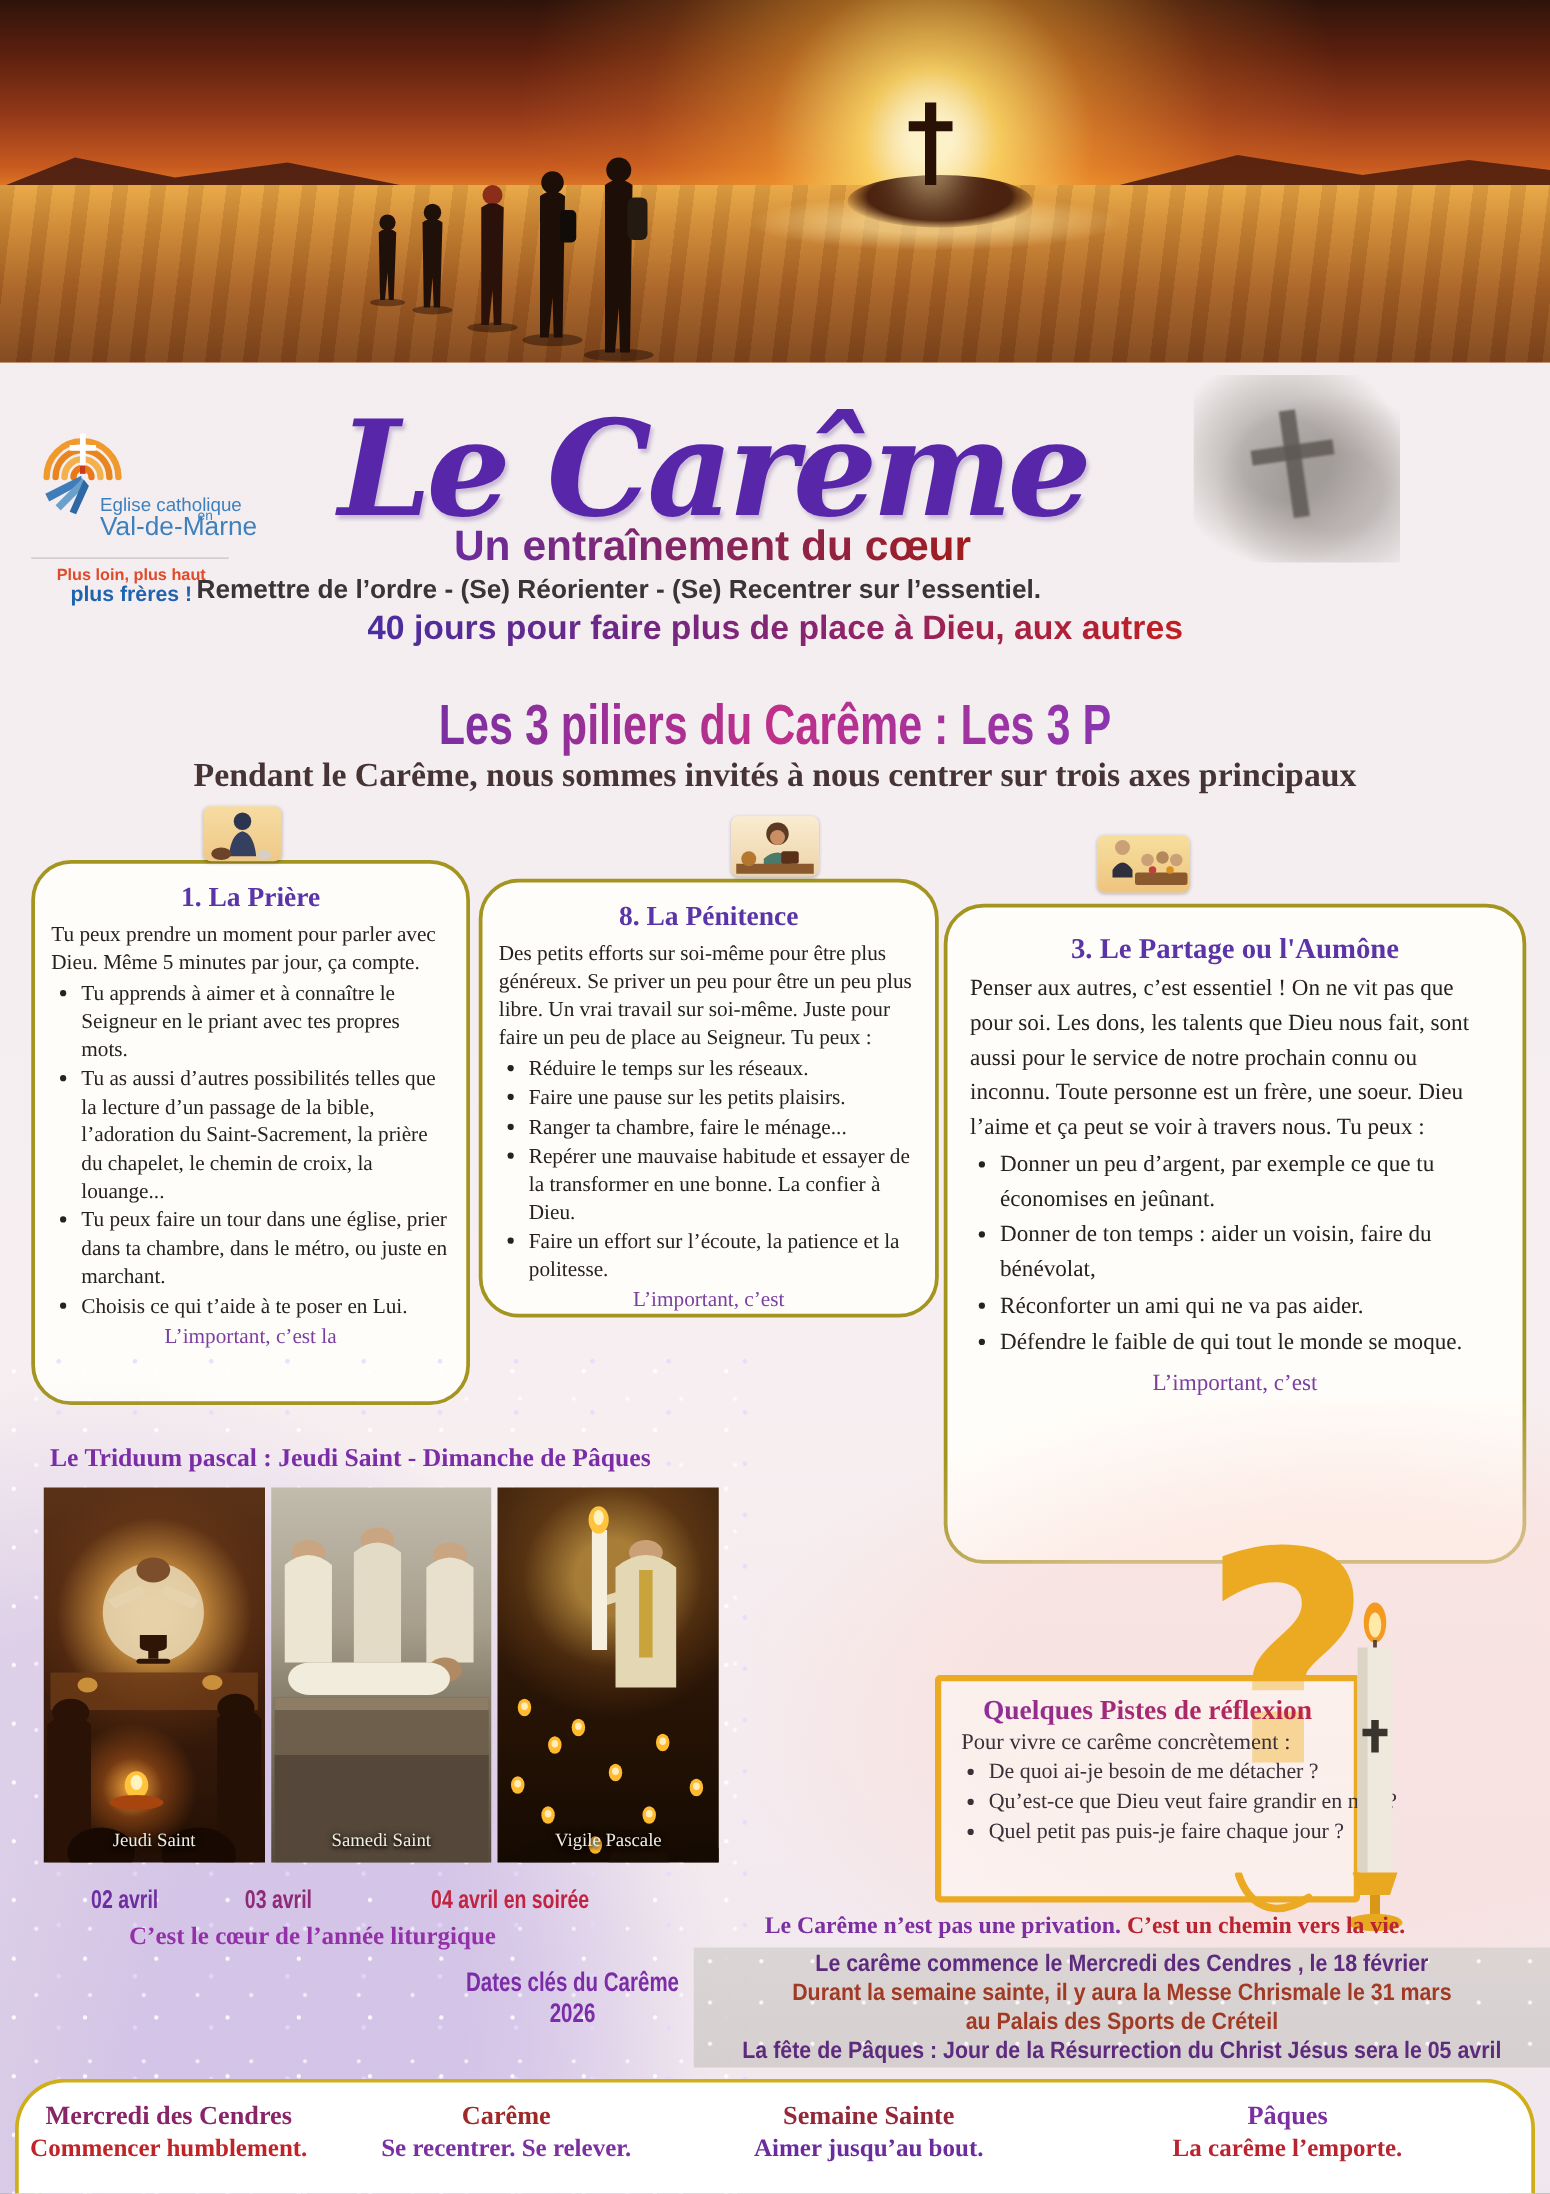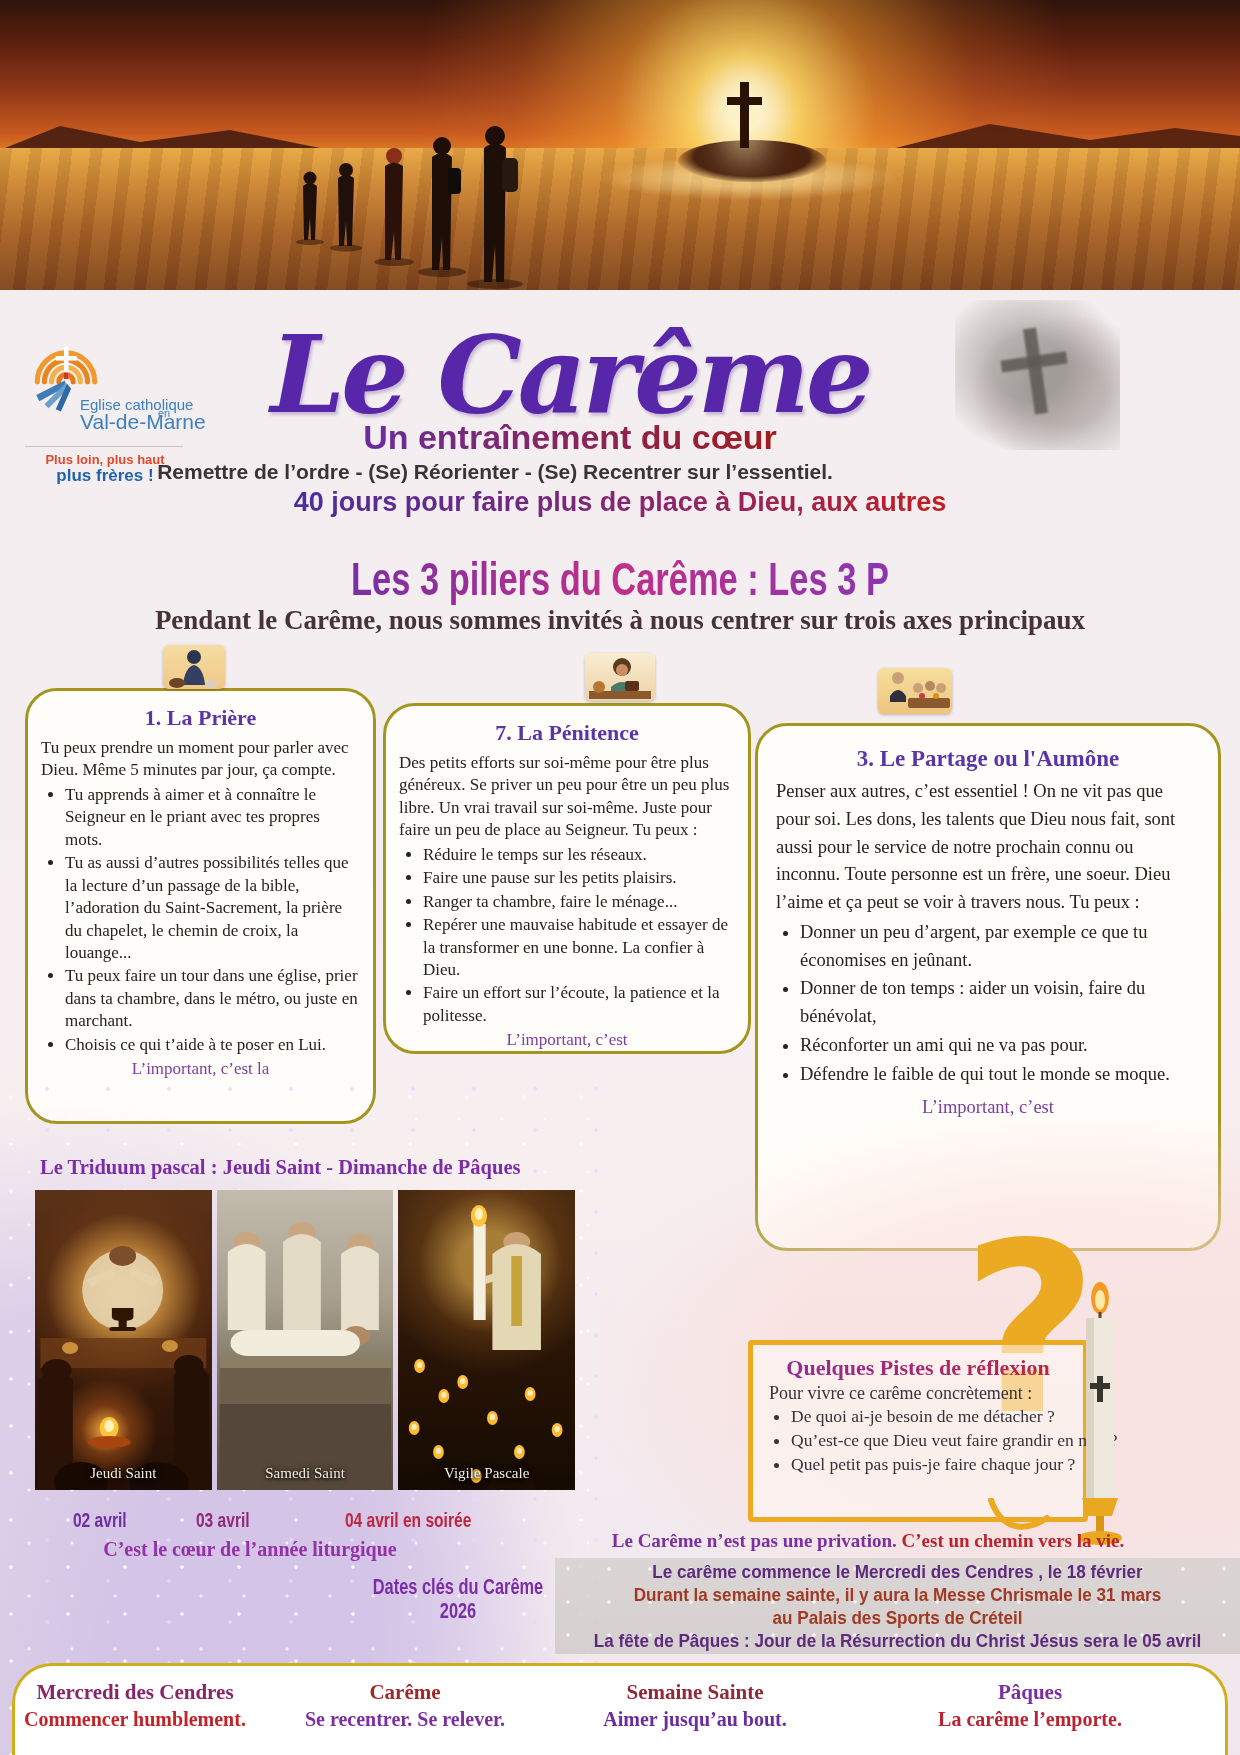--- a/index.html
+++ b/index.html
@@ -269,21 +269,21 @@
           <li>Tu peux faire un tour dans une église, prier dans ta chambre, dans le métro, ou juste en marchant.</li>
           <li>Choisis ce qui t’aide à te poser en Lui.</li>
         </ul>
       <div class="imp">
         <span class="lead">L’important, c’est la </span>
       </div>
     </div>
   </div>
 
   <div class="card card-2">
-    <h3>7. La Pénitence</h3>
+    <h3>8. La Pénitence</h3>
     <div class="body">
       <div>Des petits efforts sur soi-même pour être plus généreux. Se priver un peu pour être un peu plus libre. Un vrai travail sur soi-même. Juste pour faire un peu de place au Seigneur. Tu peux :</div>
       <ul>
 
       <li>Réduire le temps sur les réseaux.</li>
           <li>Faire une pause sur les petits plaisirs.</li>
           <li>Ranger ta chambre, faire le ménage...</li>
           <li>Repérer une mauvaise habitude et essayer de la transformer en une bonne. La confier à Dieu.</li>
           <li>Faire un effort sur l’écoute, la patience et la politesse.</li>
         </ul>
@@ -294,21 +294,21 @@
   </div>
 
   <div class="card card-3">
     <h3>3. Le Partage ou l'Aumône</h3>
     <div class="body">
       <div>Penser aux autres, c’est essentiel ! On ne vit pas que pour soi. Les dons, les talents que Dieu nous fait, sont aussi pour le service de notre prochain connu ou inconnu. Toute personne est un frère, une soeur. Dieu l’aime et ça peut se voir à travers nous. Tu peux :</div>
       <ul>
 
       <li>Donner un peu d’argent, par exemple ce que tu économises en jeûnant.</li>
           <li>Donner de ton temps : aider un voisin, faire du bénévolat,</li>
-          <li>Réconforter un ami qui ne va pas pour.</li>
+          <li>Réconforter un ami qui ne va pas aider.</li>
           <li>Défendre le faible de qui tout le monde se moque.</li>
         </ul>
       <div class="imp">
         <span class="lead">L’important, c’est </span>
       </div>
     </div>
   </div>
 
   <div class="glitter"></div>
   <div class="pinkwash"></div>

